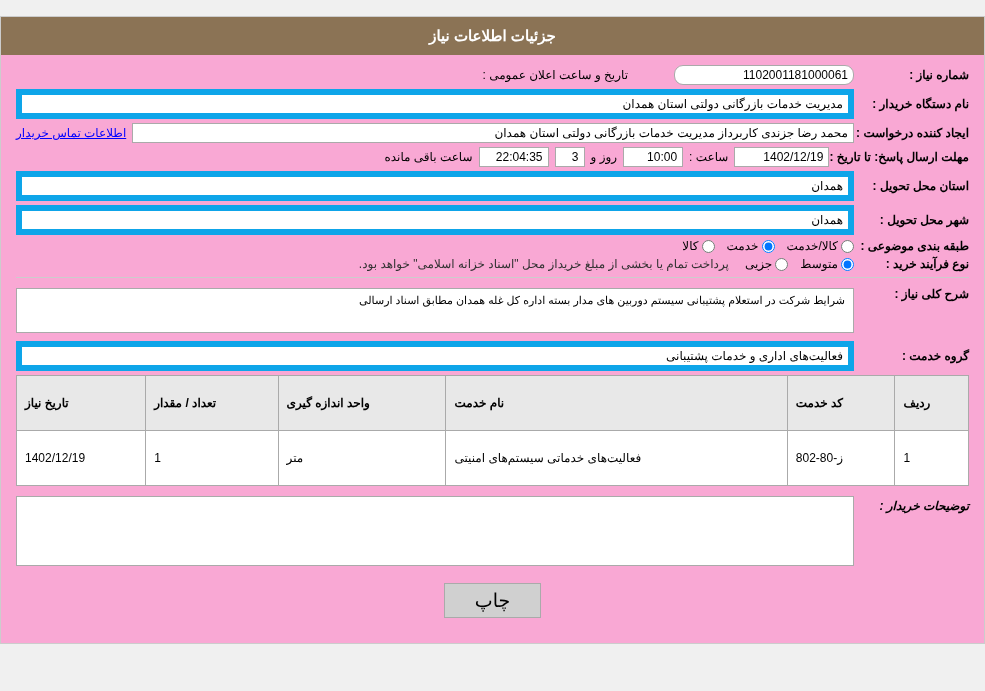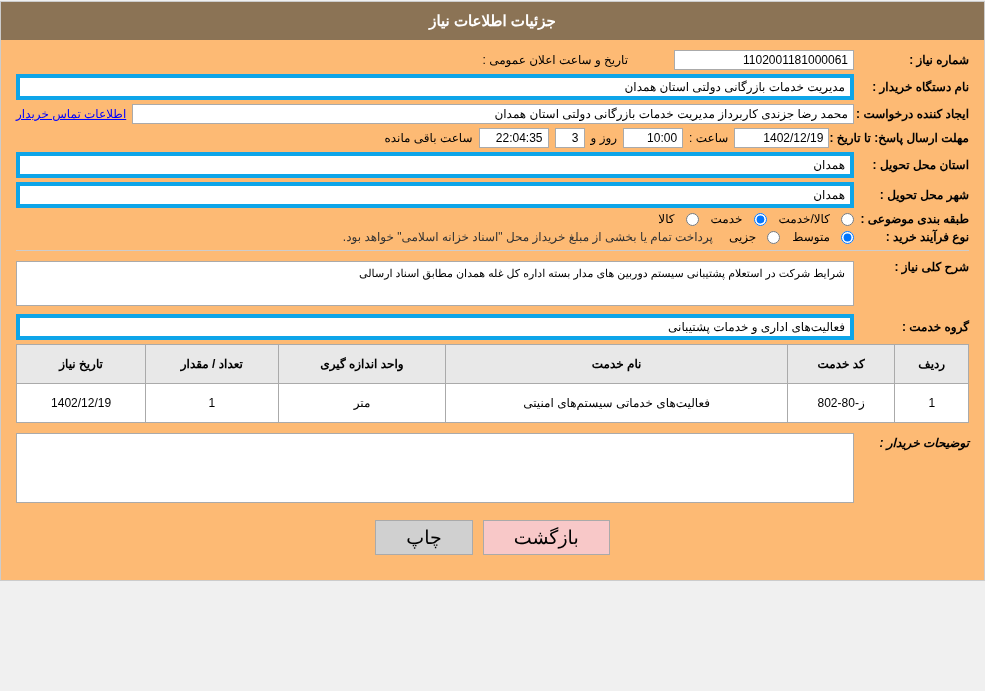--- a/index.html
+++ b/index.html
@@ -4,22 +4,22 @@
   <style>
     * { box-sizing: border-box; margin: 0; padding: 0; }
     body {
       font-family: Tahoma, Arial, sans-serif;
       font-size: 12px;
       background: #f0f0f0;
       direction: rtl;
     }
     .page-wrapper {
       max-width: 985px;
-      margin: 1px auto;
-      background: #fdba74;
+      margin: 16px auto;
+      background: #f9a8d4;
       border: 1px solid #ccc;
     }
     .page-header {
       background: #8B7355;
       color: #fff;
       text-align: center;
       padding: 10px;
       font-size: 15px;
       font-weight: bold;
     }
@@ -28,21 +28,21 @@
     }
     .input-box {
       border: 1px solid #aaa;
       background: #fff;
       padding: 2px 5px;
       display: inline-block;
       min-height: 20px;
     }
     .input-full {
       width: 100%;
-      border: 4px solid #0ea5e9;
+      border: 6px solid #0ea5e9;
       background: #fff;
       padding: 2px 5px;
       min-height: 20px;
       text-align: right;
     }
     .row-flex {
       display: flex;
       align-items: center;
       gap: 6px;
     }
@@ -57,22 +57,22 @@
       color: #333;
       margin: 8px 0 4px 0;
     }
     .data-table {
       width: 100%;
       border-collapse: collapse;
       margin-bottom: 10px;
     }
     .data-table th, .data-table td {
       border: 1px solid #aaa;
-      padding: 12px 8px;
-      text-align: center;
+      padding: 20px 8px;
+      text-align: left;
     }
     .data-table th {
       background: #e8e8e8;
       font-weight: bold;
     }
     .data-table td {
       background: #fff;
     }
     .textarea-box {
       width: 100%;
@@ -107,21 +107,21 @@
     .radio-group {
       display: flex;
       gap: 12px;
       align-items: center;
       flex-direction: row-reverse;
       justify-content: flex-end;
     }
     .radio-item {
       display: flex;
       align-items: center;
-      gap: 11px;
+      gap: 3px;
     }
     .note-box {
       border: 1px solid #aaa;
       background: #fff;
       padding: 5px 8px;
       min-height: 45px;
       margin: 4px 0;
       text-align: right;
       direction: rtl;
       font-size: 11px;
@@ -153,21 +153,21 @@
   <div class="page-header">
     <span>جزئیات اطلاعات نیاز</span>
   </div>
 
   <div class="content">
 
     <div class="row-info">
       <div class="row-label">شماره نیاز :</div>
       <div class="row-content">
         <div class="row-flex">
-          <span class="input-box" style="min-width:180px;">1102001181000061</span>
+          <span class="input-box" style="min-width:180px;border-radius:9px;">1102001181000061</span>
           <span style="margin-right:40px;">تاریخ و ساعت اعلان عمومی :</span>
         </div>
       </div>
     </div>
 
     <div class="row-info">
       <div class="row-label">نام دستگاه خریدار :</div>
       <div class="row-content">
         <div class="input-full">مدیریت خدمات بازرگانی دولتی استان همدان</div>
       </div>
@@ -292,18 +292,17 @@
     </table>
 
     <div class="row-info" style="align-items:flex-start;">
       <div class="row-label" style="padding-top:3px;font-style:italic;">توضیحات خریدار :</div>
       <div class="row-content">
         <textarea class="textarea-box" style=""></textarea>
       </div>
     </div>
 
     <div class="button-row">
-      <button class="btn btn-back">بازگشت</button>
       <button class="btn btn-print">چاپ</button>
     </div>
 
   </div>
 </div>
 
 </body></html>

